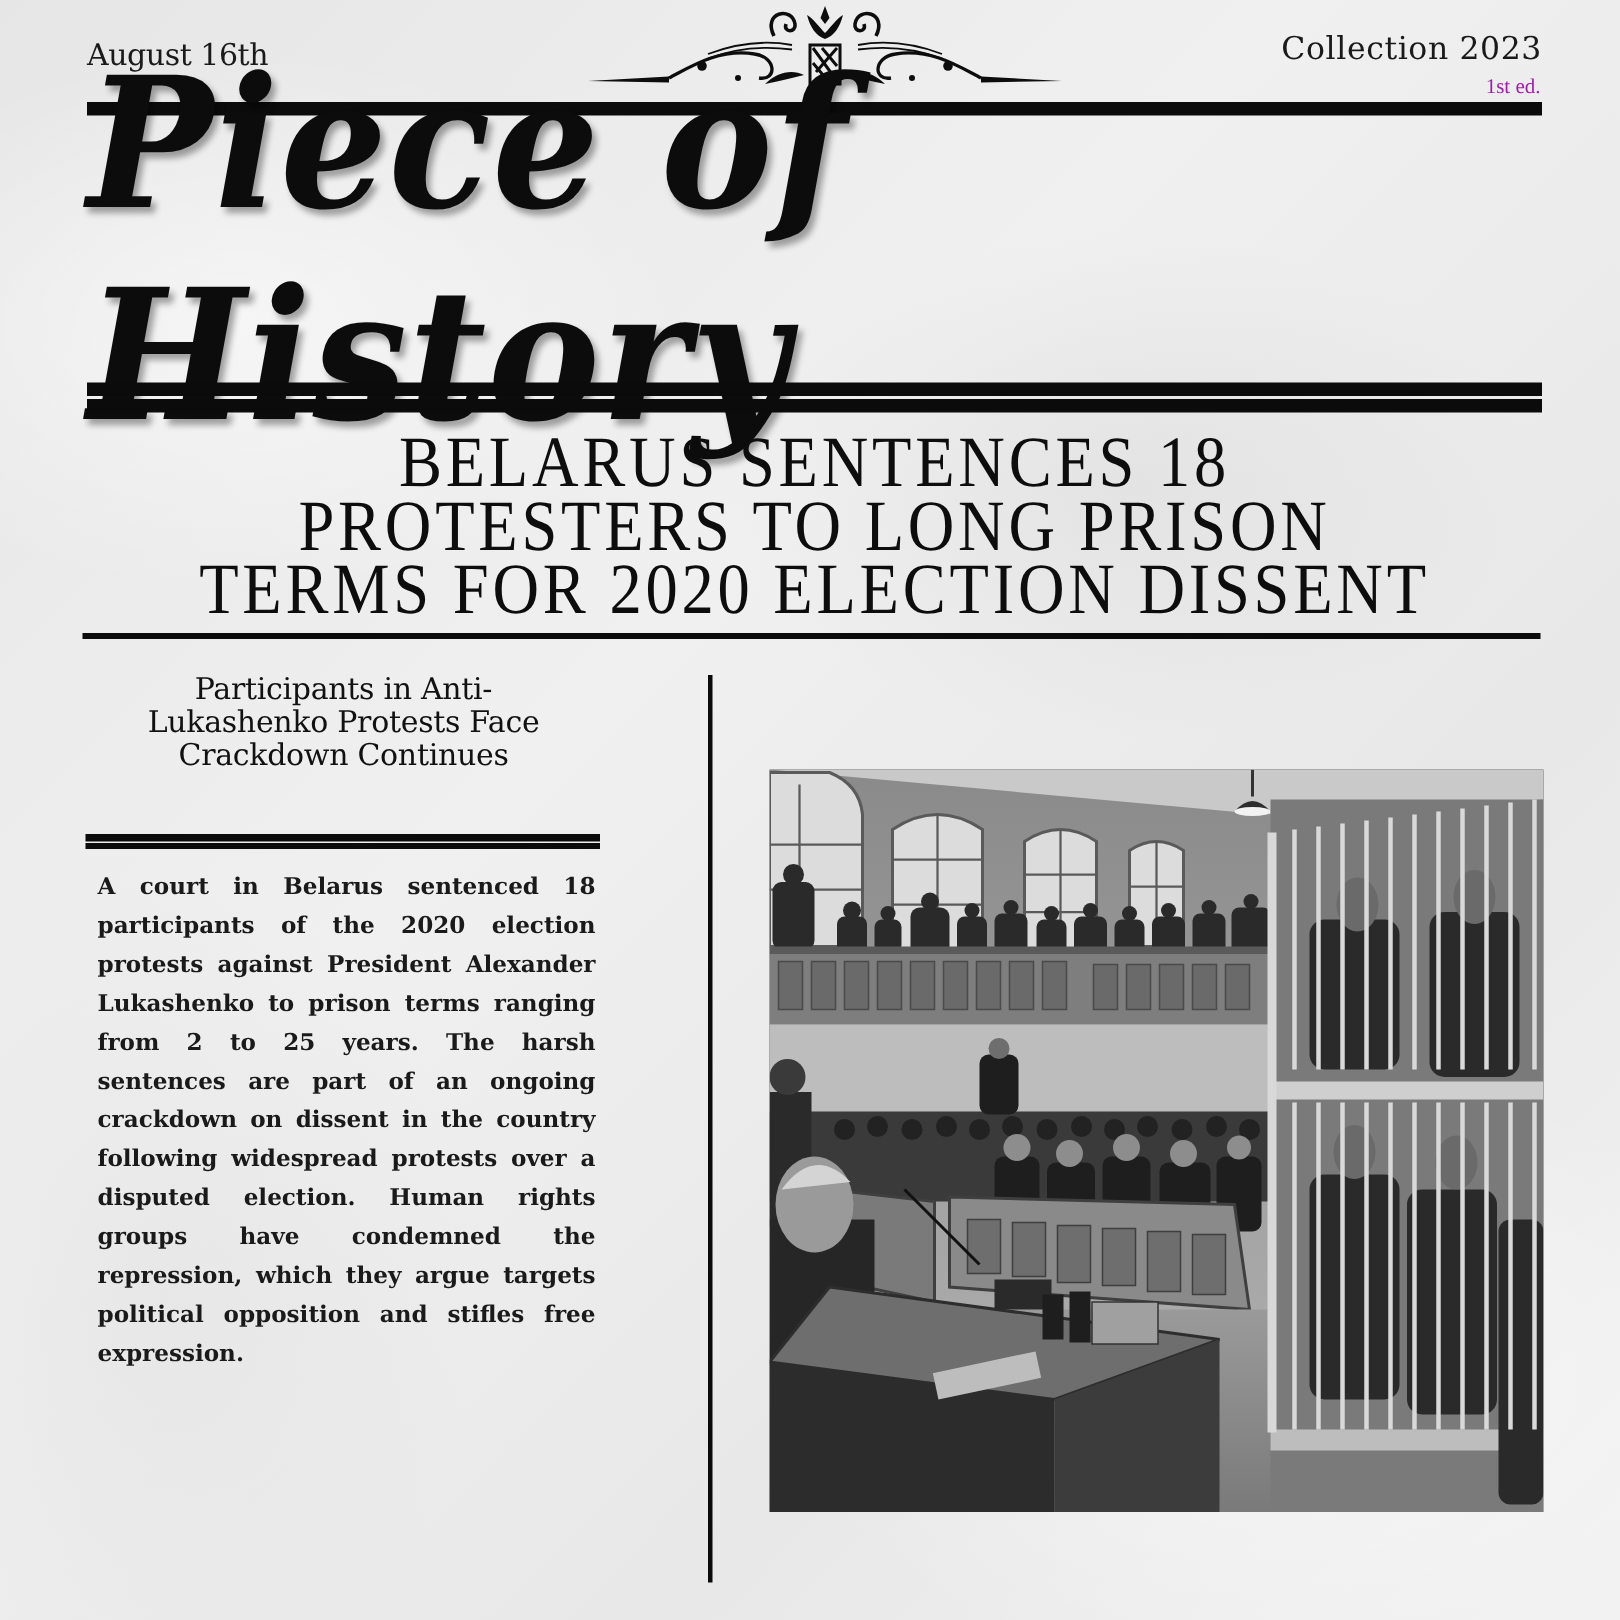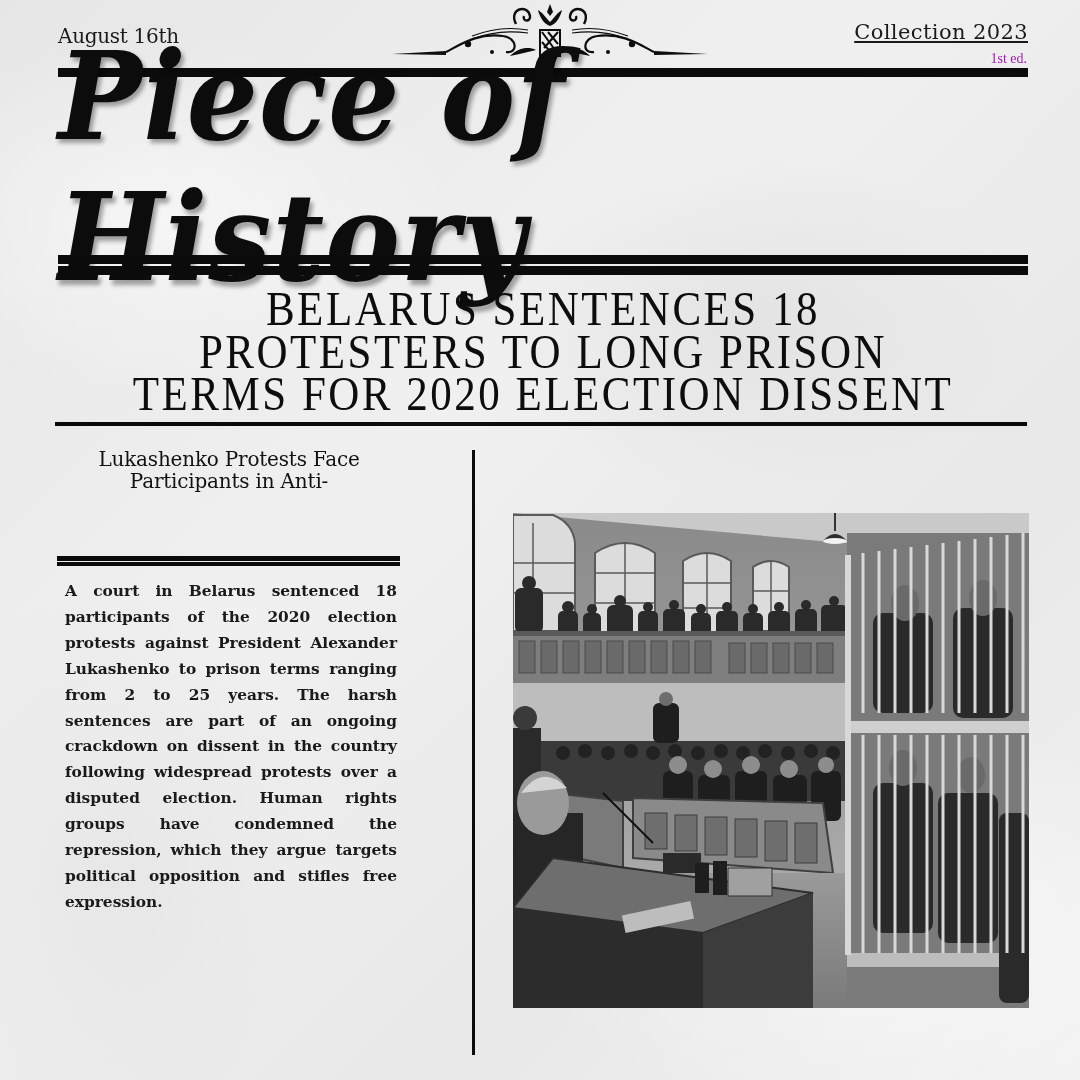--- a/index.html
+++ b/index.html
@@ -23,21 +23,20 @@
     font-family: "DejaVu Serif", serif;
     font-size: 20px; letter-spacing: -0.3px;
     color: #1a1a1a;
   }
   .collection {
     right: 52px; top: 20px;
     text-align: right;
     font-family: "DejaVu Serif", serif;
     font-size: 21px; color: #1a1a1a;
     letter-spacing: 0.4px;
-    text-decoration: underline;
   }
   .edition {
     right: 53px; top: 51px;
     font-family: "Liberation Serif", serif;
     font-size: 14px; color: #a21caf;
   }
   .ornament { left: 388px; top: 2px; width: 324px; height: 58px; }
 
   .rule { position: absolute; background: #0b0b0b; }
 
@@ -137,22 +136,23 @@
 
 <div class="abs headline">
   <div>BELARUS SENTENCES 18</div>
   <div>PROTESTERS TO LONG PRISON</div>
   <div>TERMS FOR 2020 ELECTION DISSENT</div>
 </div>
 
 <div class="rule" style="left:55px; top:422px; width:972px; height:4px;"></div>
 
 <div class="abs subhead">
+  <div>Participants in Anti-</div>
   <div>Lukashenko Protests Face</div>
-  <div>Participants in Anti-</div>
+  <div>Crackdown Continues</div>
 </div>
 
 <div class="rule" style="left:57px; top:556px; width:343px; height:5px;"></div>
 <div class="rule" style="left:57px; top:562px; width:343px; height:4px;"></div>
 
 <div class="abs body-text">A court in Belarus sentenced 18 participants of the 2020 election protests against President Alexander Lukashenko to prison terms ranging from 2 to 25 years. The harsh sentences are part of an ongoing crackdown on dissent in the country following widespread protests over a disputed election. Human rights groups have condemned the repression, which they argue targets political opposition and stifles free expression.</div>
 
 <div class="abs vdivider"></div>
 
 <div class="abs photo">

